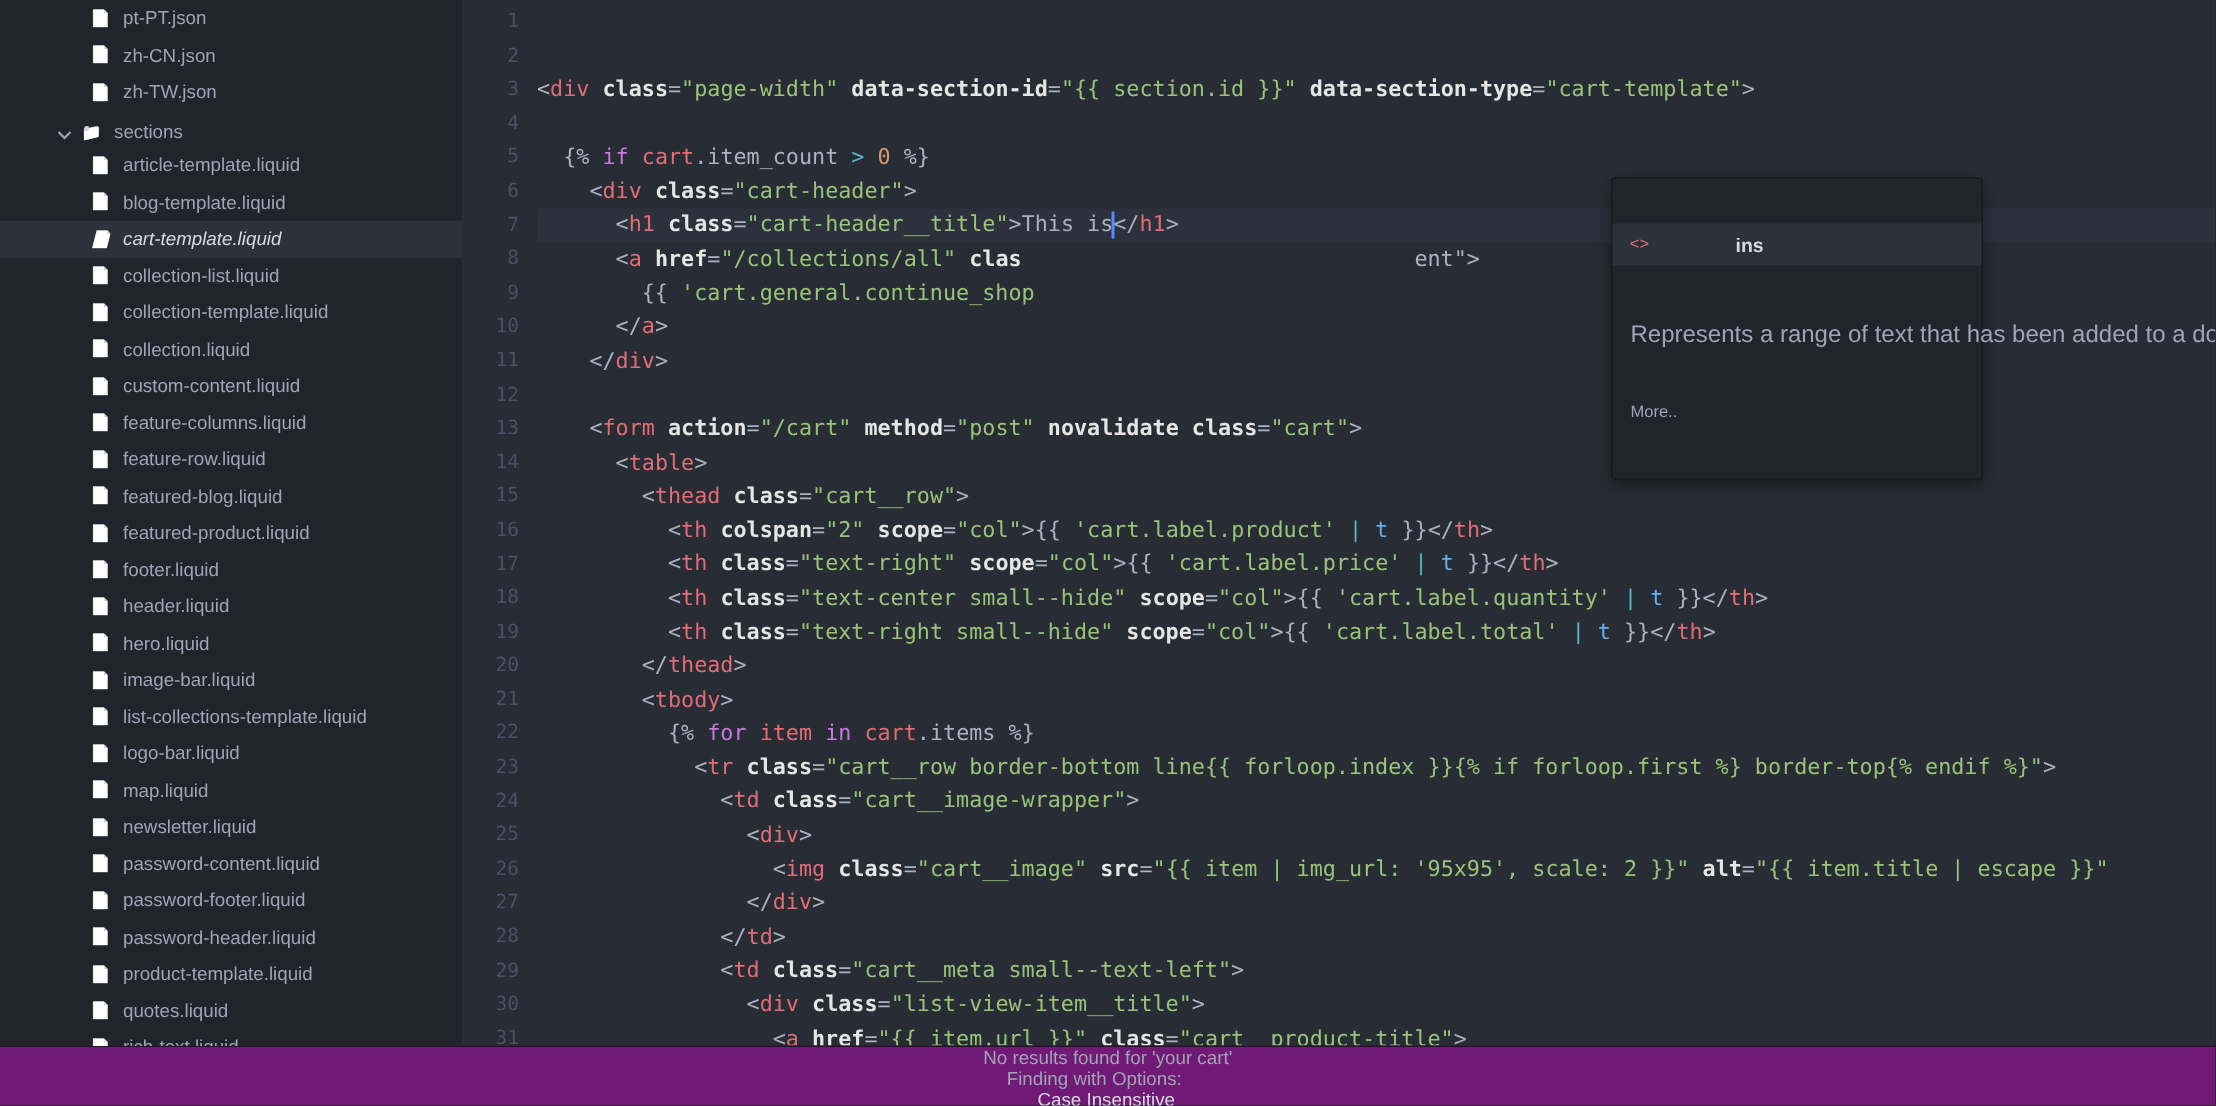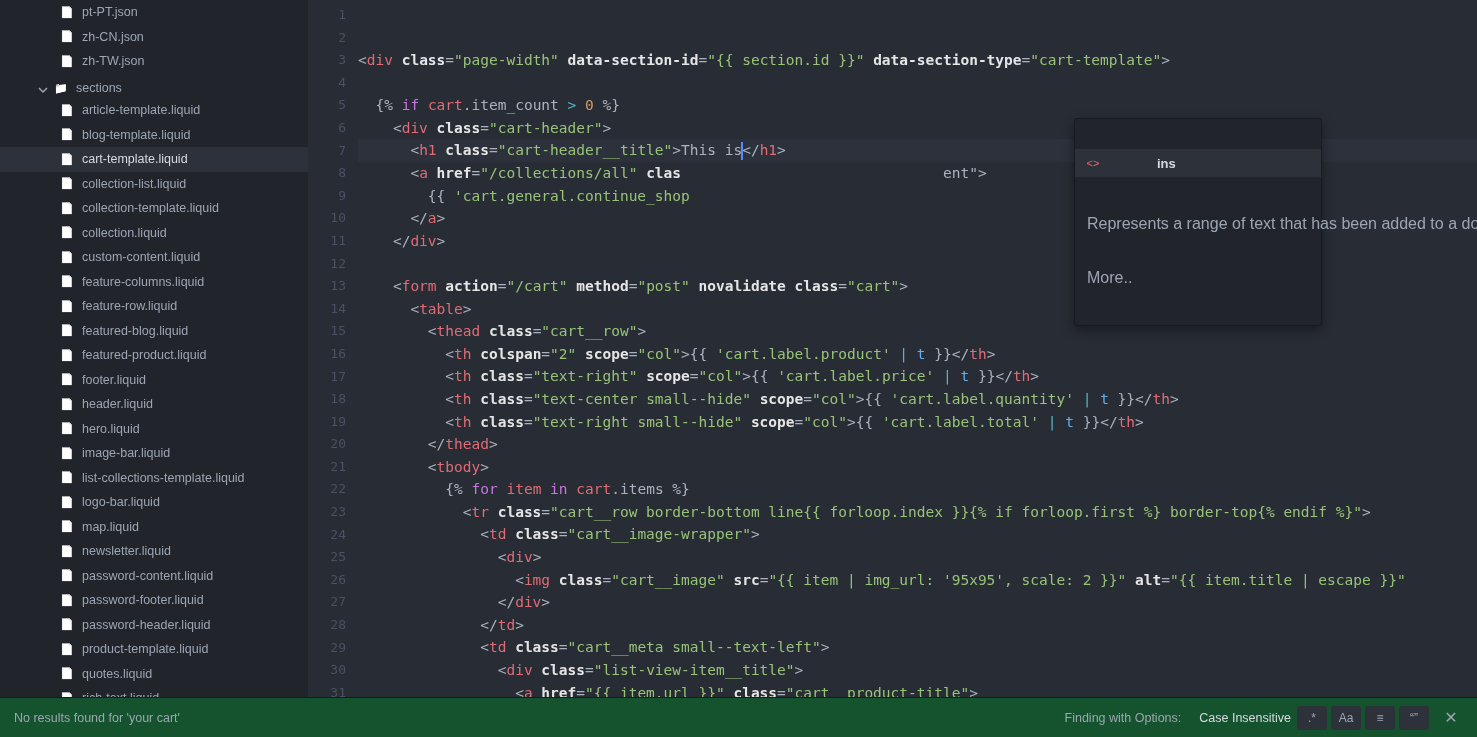--- a/index.html
+++ b/index.html
@@ -24,21 +24,21 @@
 .tree-item {
   display: flex;
   align-items: center;
   padding: 3px 0 3px 0;
   cursor: pointer;
   color: #9da5b4;
   font-family: -apple-system, BlinkMacSystemFont, 'Segoe UI', sans-serif;
   font-size: 12.5px;
   height: 24.5px;
 }
-.tree-item.active { background: #2c313a; color: #d7dae0; }
+.tree-item.active { background: #2c313a; color: #d7dae0; font-style: italic; }
 .tree-item.level-3 { padding-left: 60px; }
 .tree-item.level-2 { padding-left: 38px; align-items: flex-end; }
 .tree-item .icon { margin-right: 8px; width: 14px; display:inline-flex; align-items:center; justify-content:center; }
 .tree-item .chev { width: 12px; display:inline-flex; margin-right:4px; }
 .file-icon::before { content: "📄"; filter: grayscale(1) brightness(1.2); font-size: 11px; }
 .folder-icon::before { content: "📁"; filter: grayscale(1) brightness(1.2); font-size: 11px; }
 
 .editor {
   flex: 1;
   background: #282c34;
@@ -108,44 +108,45 @@
   font-size: 11px;
   display:flex; align-items:center; justify-content:center;
 }
 .popup-label { color: #d7dae0; font-weight: 600; font-size: 13px; padding-left: 46px; }
 .popup-desc {
   padding: 6px 12px 2px 12px;
   color: #9da5b4;
   font-size: 16px;
   line-height: 1.4;
 }
-.popup-more { padding: 2px 12px 8px 12px; color: #9da5b4; font-size: 16px; }
+.popup-more { padding: 2px 12px 8px 12px; color: #9da5b4; font-size: 11px; }
 
 
 .caret {
   display:inline-block;
   width: 2px;
   height: 18px;
   background: #528bff;
   vertical-align: middle;
   margin-left: -1px;
   margin-right: -1px;
 }
 
 
 .findbar {
   height: 40px;
-  background: #14532d;
+  background: #701a75;
   border-top: 1px solid #181a1f;
   display: flex;
   align-items: center;
   padding: 0 14px;
   font-family: -apple-system, BlinkMacSystemFont, 'Segoe UI', sans-serif;
   font-size: 12.5px;
   color: #9da5b4;
+  flex-direction: column;
 }
 .findbar .spacer { flex:1; }
 .findbar .opt-label { margin-right: 18px; }
 .findbar .opt-val { color: #d7dae0; margin-right: 2px; }
 .findbar .btn {
   width: 30px; height: 24px;
   display:inline-flex; align-items:center; justify-content:center;
   border-radius: 3px;
   margin-left: 4px;
   cursor: pointer;

